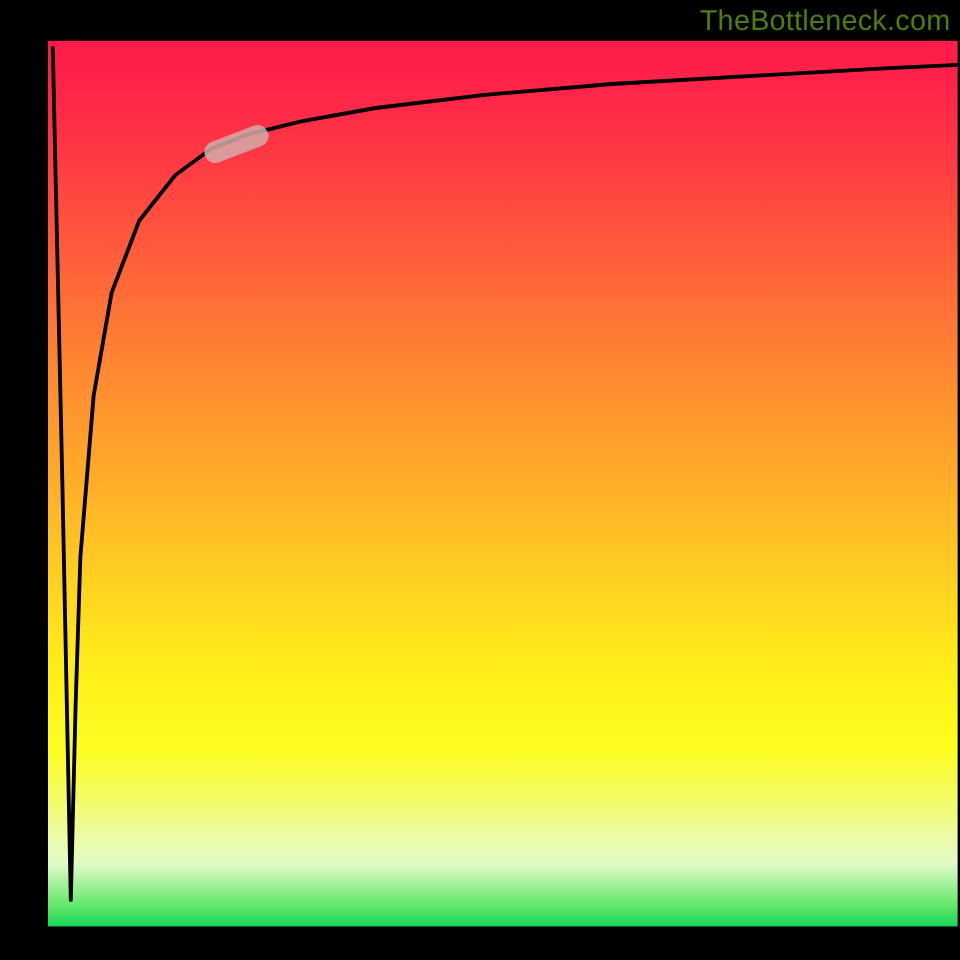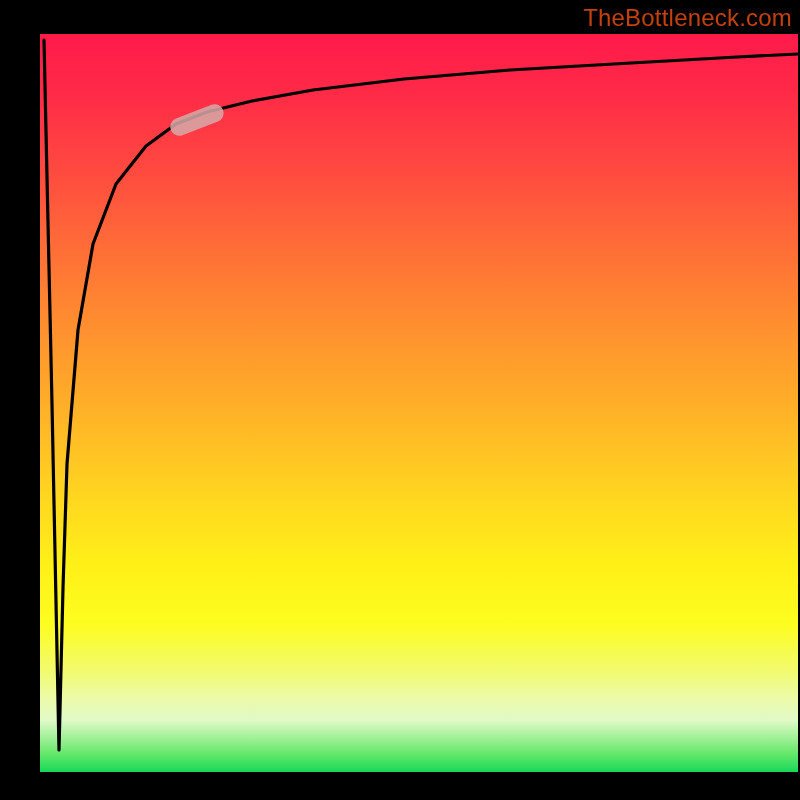--- a/index.html
+++ b/index.html
@@ -15,21 +15,21 @@
     width: 800px;
     height: 800px;
     background: #000;
   }
   .watermark {
     position: absolute;
     top: 4px;
     right: 8px;
     font-family: Arial, Helvetica, sans-serif;
     font-size: 24px;
-    color: #c2410c;
+    color: #4d7c0f;
     letter-spacing: 0.2px;
     z-index: 5;
   }
   
   .plot {
     position: absolute;
     left: 40px;
     top: 34px;
     width: 758px;  
     height: 738px; 

